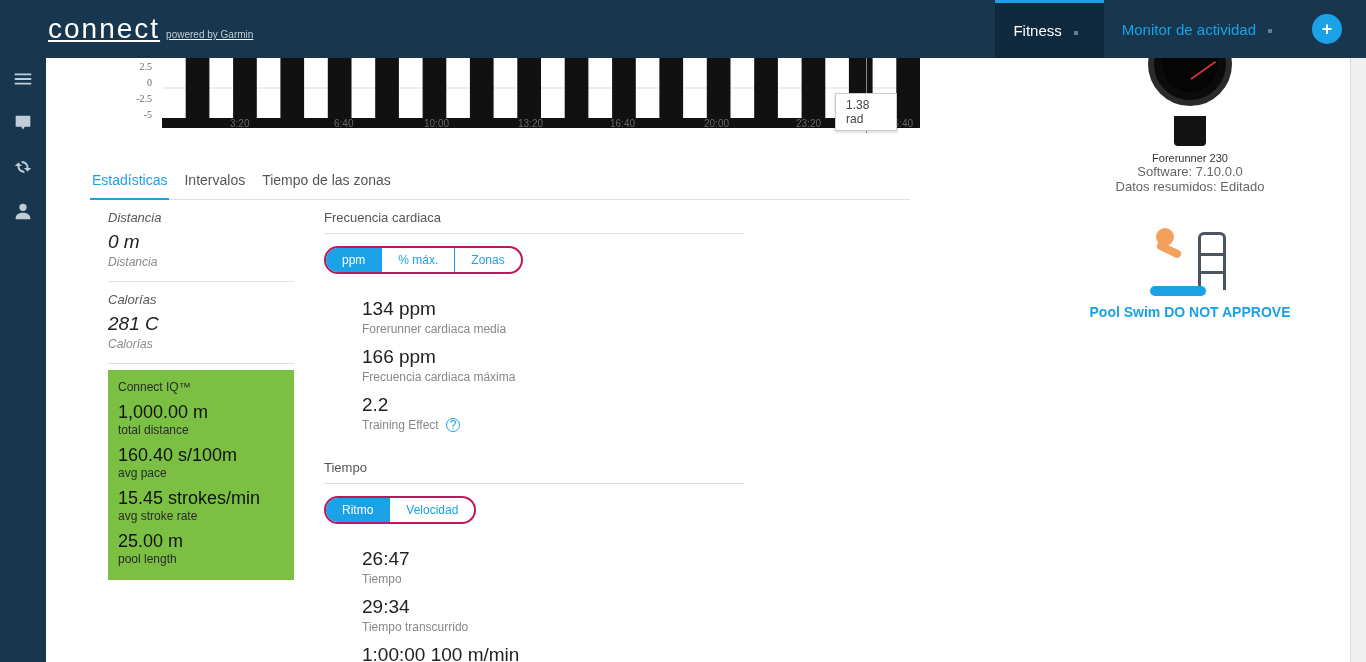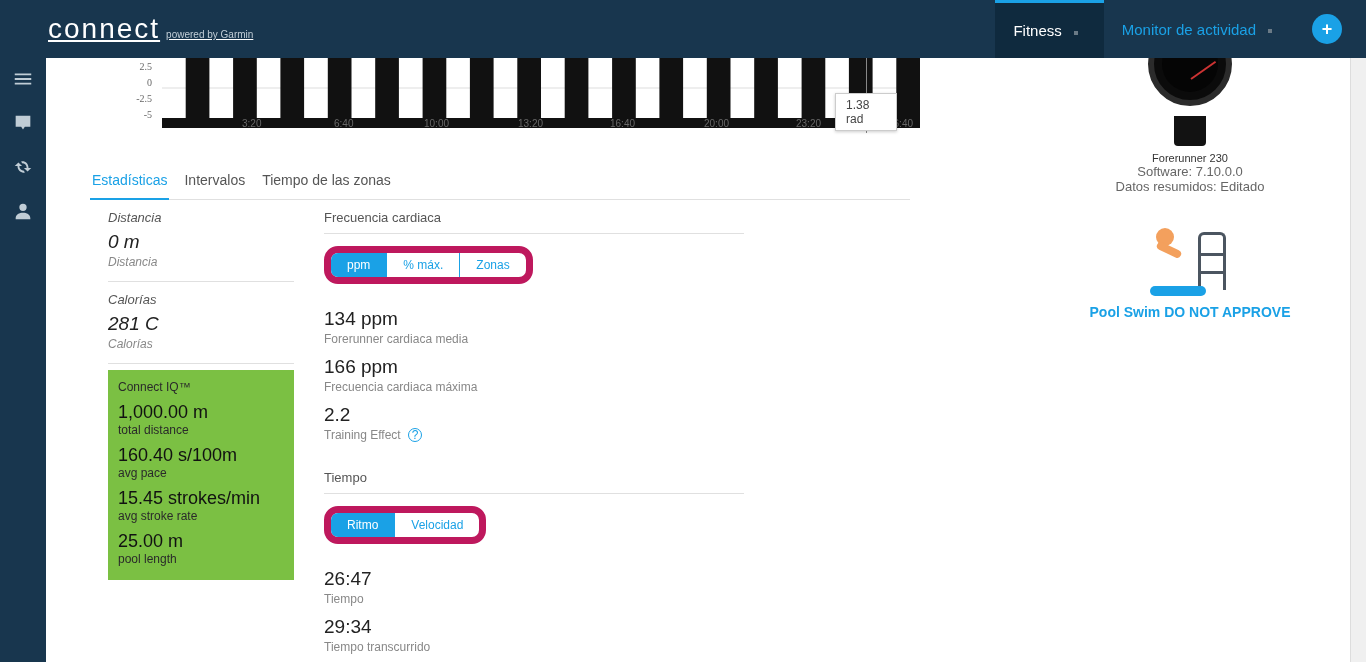--- a/index.html
+++ b/index.html
@@ -94,27 +94,27 @@
   .stat-sub { font-size:12px; color:#888; margin-top:2px; }
 
   .iq-block { background:#7bc043; color:#2a2a2a; padding:10px 10px 14px 10px; margin-top:6px;}
   .iq-title { font-size:12px; color:#2a2a2a; margin-bottom:6px; }
   .iq-row { margin-top:8px; }
   .iq-val { font-size:18px; color:#111; }
   .iq-lab { font-size:12px; color:#2a2a2a; }
 
   .section-title { font-size:13px; color:#555; border-bottom:1px solid #e0e0e0; padding:10px 0 8px 0; }
   .pill-group {
-    display:inline-flex; border:7px solid #be185d; border-radius:14px; overflow:hidden; margin:12px 0 14px 0;
+    display:inline-flex; border:2px solid #be185d; border-radius:14px; overflow:hidden; margin:12px 0 14px 0;
   }
   .pill { padding:5px 16px; font-size:12px; color:#1aa1e6; cursor:pointer; border-right:1px solid #1aa1e6; }
   .pill:last-child { border-right:none; }
   .pill.active { background:#1aa1e6; color:#fff; }
 
-  .metric { margin-top:10px; }
+  .metric { margin-top:10px;margin-left:38px; }
   .metric-val { font-size:19px; color:#222; }
   .metric-lab { font-size:12px; color:#888; margin-top:2px; }
   .help-icon { color:#1aa1e6; font-size:12px; border:1px solid #1aa1e6; border-radius:50%; width:14px; height:14px; display:inline-flex; align-items:center; justify-content:center; margin-left:4px;}
 
   
   .device-panel {
     position:absolute; top:6px; right:0; width:320px; text-align:center;
     color:#333; font-size:13px;
   }
   .watch {
@@ -191,21 +191,21 @@
     </div>
     <svg class="chart-svg" viewBox="0 0 758 68" preserveAspectRatio="none">
       <line x1="0" y1="34" x2="758" y2="34" stroke="#ddd" stroke-width="1"></line>
       <path id="wave" fill="#111" d="M 0 34 L 0.0 59.6 L 11.8 59.6 L 11.8 59.6 L 23.7 59.6 L 23.7 8.4 L 35.5 8.4 L 35.5 8.4 L 47.4 8.4 L 47.4 59.6 L 59.2 59.6 L 59.2 59.6 L 71.1 59.6 L 71.1 8.4 L 82.9 8.4 L 82.9 8.4 L 94.8 8.4 L 94.8 59.6 L 106.6 59.6 L 106.6 59.6 L 118.4 59.6 L 118.4 8.4 L 130.3 8.4 L 130.3 8.4 L 142.1 8.4 L 142.1 59.6 L 154.0 59.6 L 154.0 59.6 L 165.8 59.6 L 165.8 8.4 L 177.7 8.4 L 177.7 8.4 L 189.5 8.4 L 189.5 59.6 L 201.3 59.6 L 201.3 59.6 L 213.2 59.6 L 213.2 8.4 L 225.0 8.4 L 225.0 8.4 L 236.9 8.4 L 236.9 59.6 L 248.7 59.6 L 248.7 59.6 L 260.6 59.6 L 260.6 8.4 L 272.4 8.4 L 272.4 8.4 L 284.3 8.4 L 284.3 59.6 L 296.1 59.6 L 296.1 59.6 L 307.9 59.6 L 307.9 8.4 L 319.8 8.4 L 319.8 8.4 L 331.6 8.4 L 331.6 59.6 L 343.5 59.6 L 343.5 59.6 L 355.3 59.6 L 355.3 8.4 L 367.2 8.4 L 367.2 8.4 L 379.0 8.4 L 379.0 59.6 L 390.8 59.6 L 390.8 59.6 L 402.7 59.6 L 402.7 8.4 L 414.5 8.4 L 414.5 8.4 L 426.4 8.4 L 426.4 59.6 L 438.2 59.6 L 438.2 59.6 L 450.1 59.6 L 450.1 8.4 L 461.9 8.4 L 461.9 8.4 L 473.8 8.4 L 473.8 59.6 L 485.6 59.6 L 485.6 59.6 L 497.4 59.6 L 497.4 8.4 L 509.3 8.4 L 509.3 8.4 L 521.1 8.4 L 521.1 59.6 L 533.0 59.6 L 533.0 59.6 L 544.8 59.6 L 544.8 8.4 L 556.7 8.4 L 556.7 8.4 L 568.5 8.4 L 568.5 59.6 L 580.3 59.6 L 580.3 59.6 L 592.2 59.6 L 592.2 8.4 L 604.0 8.4 L 604.0 8.4 L 615.9 8.4 L 615.9 59.6 L 627.7 59.6 L 627.7 59.6 L 639.6 59.6 L 639.6 8.4 L 651.4 8.4 L 651.4 8.4 L 663.3 8.4 L 663.3 59.6 L 675.1 59.6 L 675.1 59.6 L 686.9 59.6 L 686.9 8.4 L 698.8 8.4 L 698.8 8.4 L 710.6 8.4 L 710.6 59.6 L 722.5 59.6 L 722.5 59.6 L 734.3 59.6 L 734.3 8.4 L 746.2 8.4 L 746.2 8.4 L 758.0 8.4 L 758 34 L 758 68 L 0 68 Z"></path>
     </svg>
     <div class="chart-cursor"></div>
     <div class="chart-tooltip">
       <span>1.38 rad</span>
     </div>
     <div class="chart-xlabels">
-      <span style="left:80px">3:20</span>
+      <span style="left:68px">3:20</span>
       <span style="left:172px">6:40</span>
       <span style="left:262px">10:00</span>
       <span style="left:356px">13:20</span>
       <span style="left:448px">16:40</span>
       <span style="left:542px">20:00</span>
       <span style="left:634px">23:20</span>
       <span style="left:726px">26:40</span>
     </div>
   </div>
 

